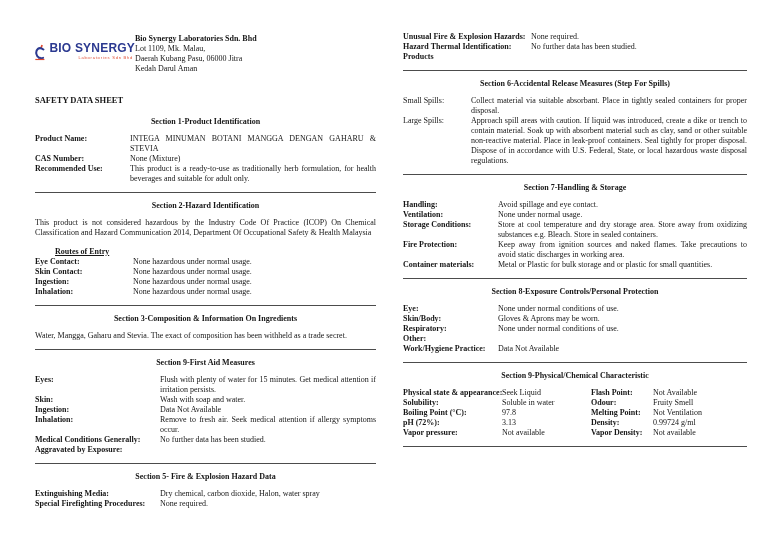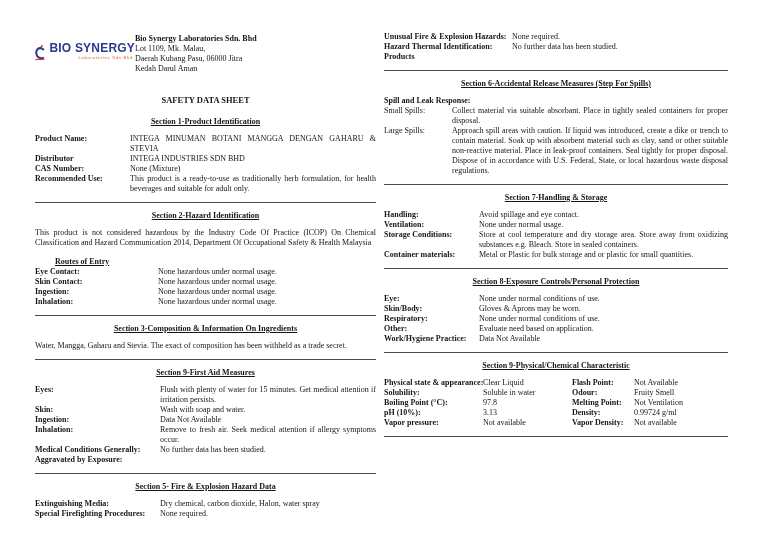--- a/index.html
+++ b/index.html
@@ -3,30 +3,30 @@
 <meta charset="utf-8">
 <style>
   html,body { margin:0; padding:0; background:#ffffff; }
   .page {
     position:relative; width:768px; height:539px; background:#ffffff;
     font-family:"Liberation Serif","DejaVu Serif",serif;
     font-size:8px; line-height:10px; color:#161616; overflow:hidden;
   }
   .col { position:absolute; top:28px; }
   #col-left  { left:35px;  width:341px; }
-  #col-right { left:384px; width:344px; }
-
-  .sec-head { font-weight:bold; text-decoration:underline; text-align:center; margin:8px 0 7px 0; }
+  #col-right { left:403px; width:344px; }
+
+  .sec-head { font-weight:bold; text-align:center; margin:8px 0 7px 0; }
   .divider  { border-top:1px solid #4c4c4c; height:0; margin-top:8px; }
   .subhead  { font-weight:bold; }
   .underline{ text-decoration:underline;margin-left:20px; }
 
   .row { display:grid; }
   .g95  { grid-template-columns:95px 1fr; }
-  .g98  { grid-template-columns:98px 1fr;gap:25px; }
+  .g98  { grid-template-columns:98px 1fr; }
   .g125 { grid-template-columns:125px 1fr; }
   .g128 { grid-template-columns:128px 1fr; }
   .g68  { grid-template-columns:68px 1fr; }
   .lbl { font-weight:bold; padding-right:4px; }
   .lline { display:block; }
   .val { text-align:justify; }
   .para { text-align:justify; }
 
   .row9 { display:grid; grid-template-columns:99px 89px 62px 1fr; }
   .lbl9 { font-weight:bold; white-space:nowrap; padding-right:3px; }
@@ -34,21 +34,21 @@
   
   .header { display:flex; align-items:flex-start; margin-top:4px; min-height:48px; }
   .logo-box { width:100px; flex:0 0 100px; }
   .logo-row { display:flex; align-items:center; margin-top:4px; }
   .wordmark { color:#2b3990; font-family:"Liberation Sans","DejaVu Sans",sans-serif;
               font-weight:bold; font-size:12px; letter-spacing:0.2px; white-space:nowrap; margin-left:3px;text-align:center; }
   .tagline  { color:#e0492f; font-family:"Liberation Sans","DejaVu Sans",sans-serif;
               font-size:4px; letter-spacing:0.8px; margin-left:32px; margin-top:0px; white-space:nowrap; }
   .company  { padding-top:2px; }
   .company .name { font-weight:bold; }
-  .sds-title { text-align:center; font-weight:bold; margin-top:15px; font-size:8.5px; }
+  .sds-title { font-weight:bold; margin-top:15px; font-size:8.5px; }
   .s1-head   { margin-top:12px; }
 </style>
 </head>
 <body>
 
 <div class="page">
 
   <div class="col" id="col-left">
 
     <div class="header">
@@ -76,24 +76,20 @@
 
     <div class="sds-title">SAFETY DATA SHEET</div>
 
     <div>
       <div class="sec-head s1-head">Section 1-Product Identification</div>
       <div class="row g95">
         <span class="lbl">Product Name:</span>
         <span class="val">INTEGA MINUMAN BOTANI MANGGA DENGAN GAHARU &amp; STEVIA</span>
       </div>
       <div class="row g95">
-        <span class="lbl">Distributor</span>
-        <span class="val">INTEGA INDUSTRIES SDN BHD</span>
-      </div>
-      <div class="row g95">
         <span class="lbl">CAS Number:</span>
         <span class="val">None (Mixture)</span>
       </div>
       <div class="row g95">
         <span class="lbl">Recommended Use:</span>
         <span class="val">This product is a ready-to-use as traditionally herb formulation, for health beverages and suitable for adult only.</span>
       </div>
     </div>
 
     <div class="divider"></div>
@@ -185,21 +181,20 @@
           <span class="lline">Products</span>
         </span>
         <span class="val">No further data has been studied.</span>
       </div>
     </div>
 
     <div class="divider"></div>
 
     <div>
       <div class="sec-head">Section 6-Accidental Release Measures (Step For Spills)</div>
-      <div class="subhead">Spill and Leak Response:</div>
       <div class="row g68">
         <span style="font-weight:normal;">Small Spills:</span>
         <span class="val">Collect material via suitable absorbant. Place in tightly sealed containers for proper disposal.</span>
       </div>
       <div class="row g68">
         <span style="font-weight:normal;">Large Spills:</span>
         <span class="val">Approach spill areas with caution. If liquid was introduced, create a dike or trench to contain material. Soak up with absorbent material such as clay, sand or other suitable non-reactive material. Place in leak-proof containers. Seal tightly for proper disposal. Dispose of in accordance with U.S. Federal, State, or local hazardous waste disposal regulations.</span>
       </div>
     </div>
 
@@ -213,20 +208,24 @@
       </div>
       <div class="row g95">
         <span class="lbl">Ventilation:</span>
         <span class="val">None under normal usage.</span>
       </div>
       <div class="row g95">
         <span class="lbl">Storage Conditions:</span>
         <span class="val">Store at cool temperature and dry storage area.  Store away from oxidizing substances e.g. Bleach. Store in sealed containers.</span>
       </div>
       <div class="row g95">
+        <span class="lbl">Fire Protection:</span>
+        <span class="val">Keep away from ignition sources and naked flames. Take precautions to avoid static discharges in working area.</span>
+      </div>
+      <div class="row g95">
         <span class="lbl">Container materials:</span>
         <span class="val">Metal or Plastic for bulk storage and or plastic for small quantities.</span>
       </div>
     </div>
 
     <div class="divider"></div>
 
     <div>
       <div class="sec-head">Section 8-Exposure Controls/Personal Protection</div>
       <div class="row g95">
@@ -236,52 +235,51 @@
       <div class="row g95">
         <span class="lbl">Skin/Body:</span>
         <span class="val">Gloves &amp; Aprons may be worn.</span>
       </div>
       <div class="row g95">
         <span class="lbl">Respiratory:</span>
         <span class="val">None under normal conditions of use.</span>
       </div>
       <div class="row g95">
         <span class="lbl">Other:</span>
-        <span class="val">Evaluate need based on application.</span>
       </div>
       <div class="row g95">
         <span class="lbl">Work/Hygiene Practice:</span>
         <span class="val">Data Not Available</span>
       </div>
     </div>
 
     <div class="divider"></div>
 
     <div>
       <div class="sec-head">Section 9-Physical/Chemical Characteristic</div>
       <div class="row9">
         <span class="lbl9">Physical state &amp; appearance:</span>
-        <span>Clear Liquid</span>
+        <span>Seek Liquid</span>
         <span class="lbl9">Flash Point:</span>
         <span>Not Available</span>
       </div>
       <div class="row9">
         <span class="lbl9">Solubility:</span>
         <span>Soluble in water</span>
         <span class="lbl9">Odour:</span>
         <span>Fruity Smell</span>
       </div>
       <div class="row9">
         <span class="lbl9">Boiling Point (°C):</span>
         <span>97.8</span>
         <span class="lbl9">Melting Point:</span>
         <span>Not Ventilation</span>
       </div>
       <div class="row9">
-        <span class="lbl9">pH (10%):</span>
+        <span class="lbl9">pH (72%):</span>
         <span>3.13</span>
         <span class="lbl9">Density:</span>
         <span>0.99724 g/ml</span>
       </div>
       <div class="row9">
         <span class="lbl9">Vapor pressure:</span>
         <span>Not available</span>
         <span class="lbl9">Vapor Density:</span>
         <span>Not available</span>
       </div>

